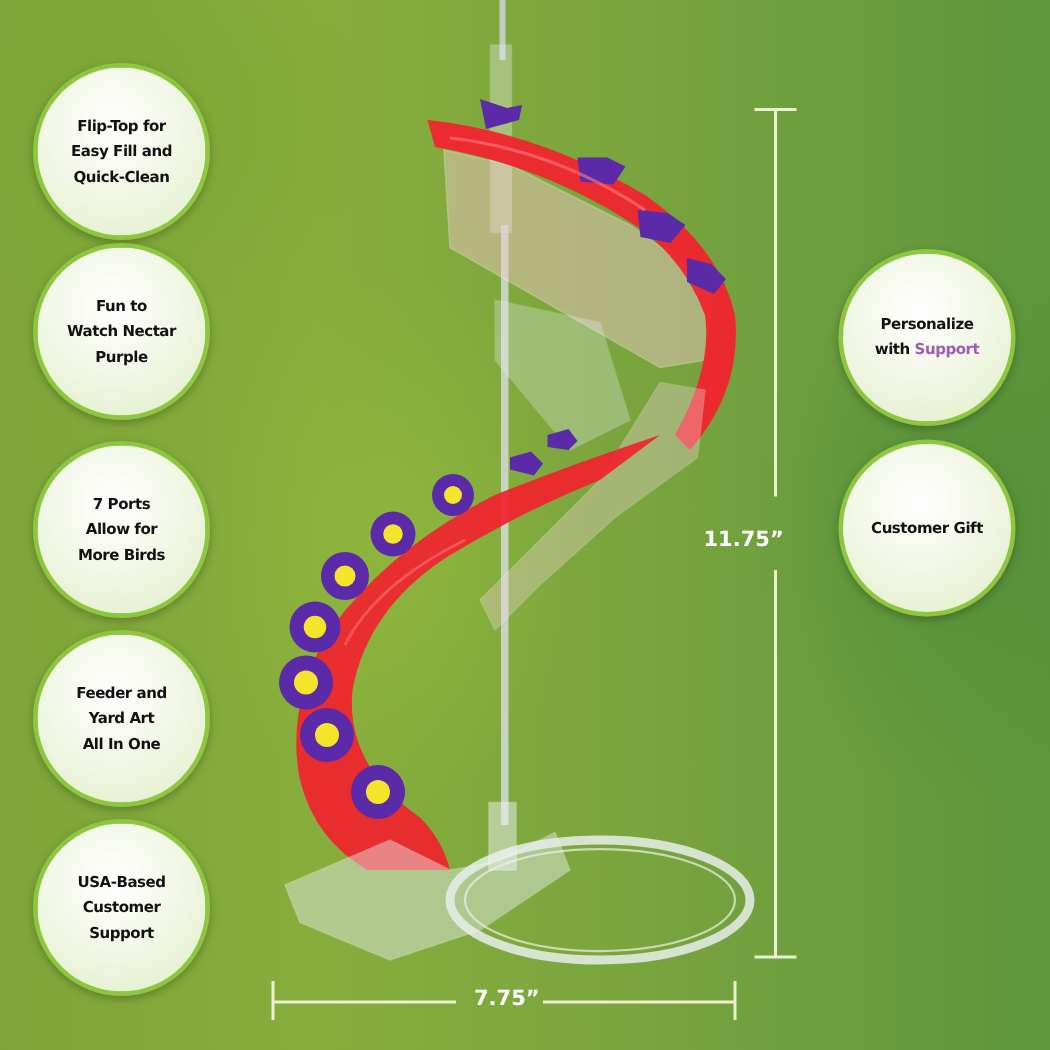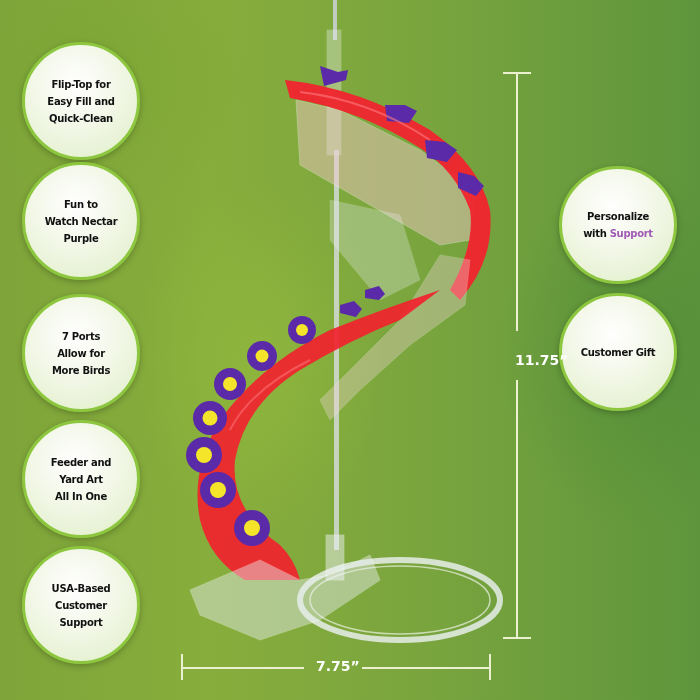--- a/index.html
+++ b/index.html
@@ -80,21 +80,21 @@
 </div>
 <div class="badge" style="left:559px; top:293px;">
   <div class="badge-text">
     <div>Customer Gift</div>
   </div>
 </div>
 
 <div>
   <div class="dim-line" style="left:503px; top:72px; width:28px; height:2px;"></div>
   <div class="dim-line" style="left:516px; top:73px; width:2px; height:258px;"></div>
-  <div class="dim-label" style="left:515px; top:352px;text-align:center;">11.75”</div>
+  <div class="dim-label" style="left:469px; top:352px;text-align:center;">11.75”</div>
   <div class="dim-line" style="left:516px; top:380px; width:2px; height:258px;"></div>
   <div class="dim-line" style="left:503px; top:637px; width:28px; height:2px;"></div>
 </div>
 
 <div>
   <div class="dim-line" style="left:181px; top:654px; width:2px; height:26px;"></div>
   <div class="dim-line" style="left:182px; top:667px; width:122px; height:2px;"></div>
   <div class="dim-label" style="left:316px; top:658px;">7.75”</div>
   <div class="dim-line" style="left:362px; top:667px; width:128px; height:2px;"></div>
   <div class="dim-line" style="left:489px; top:654px; width:2px; height:26px;"></div>

